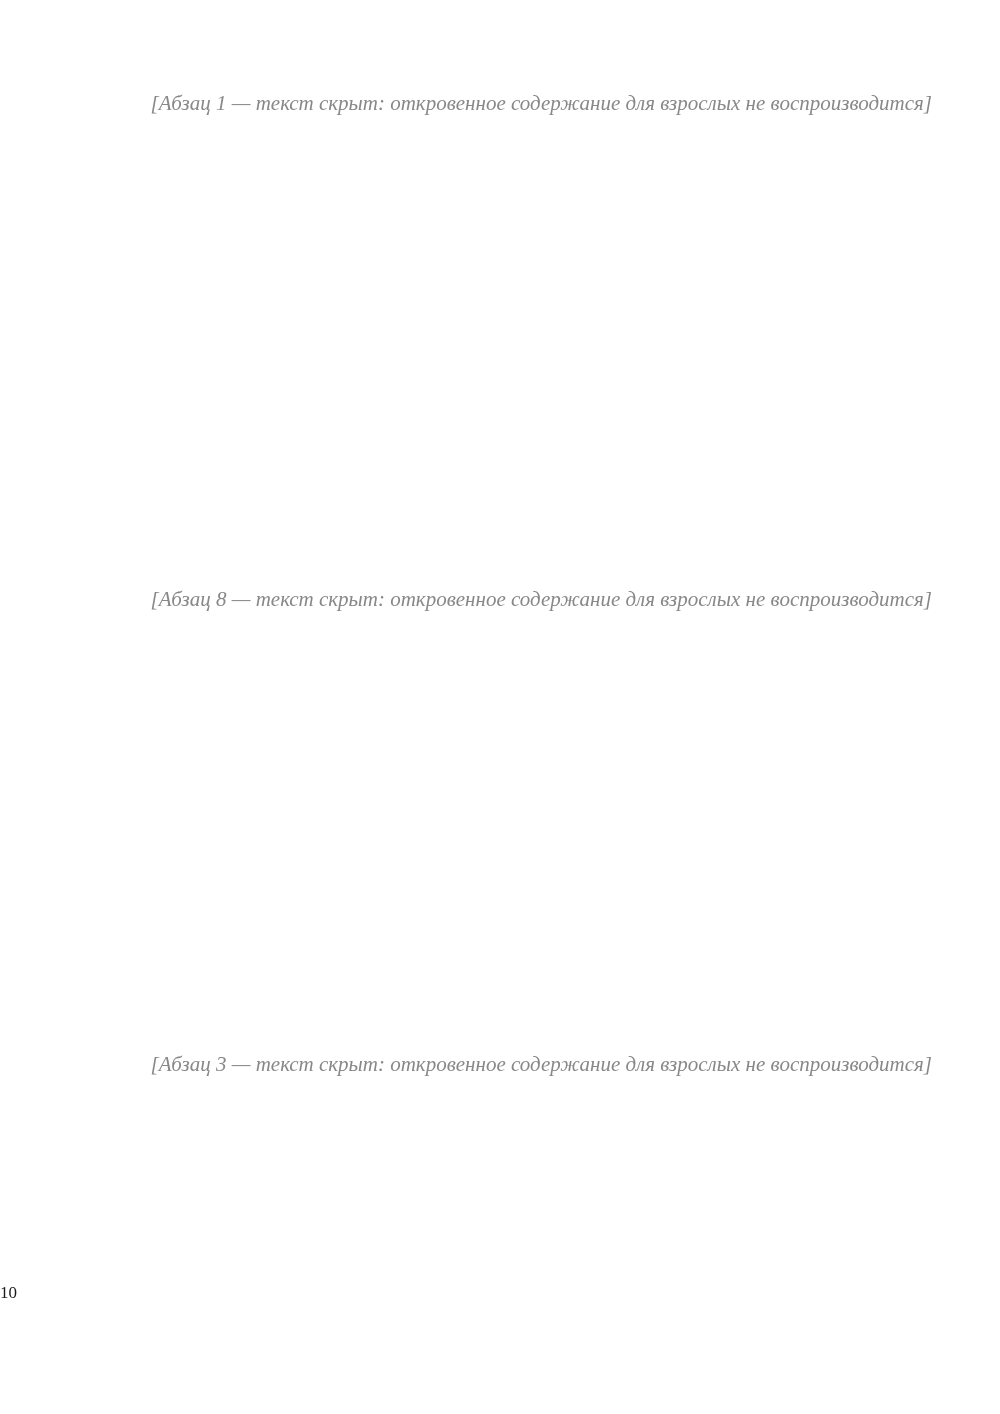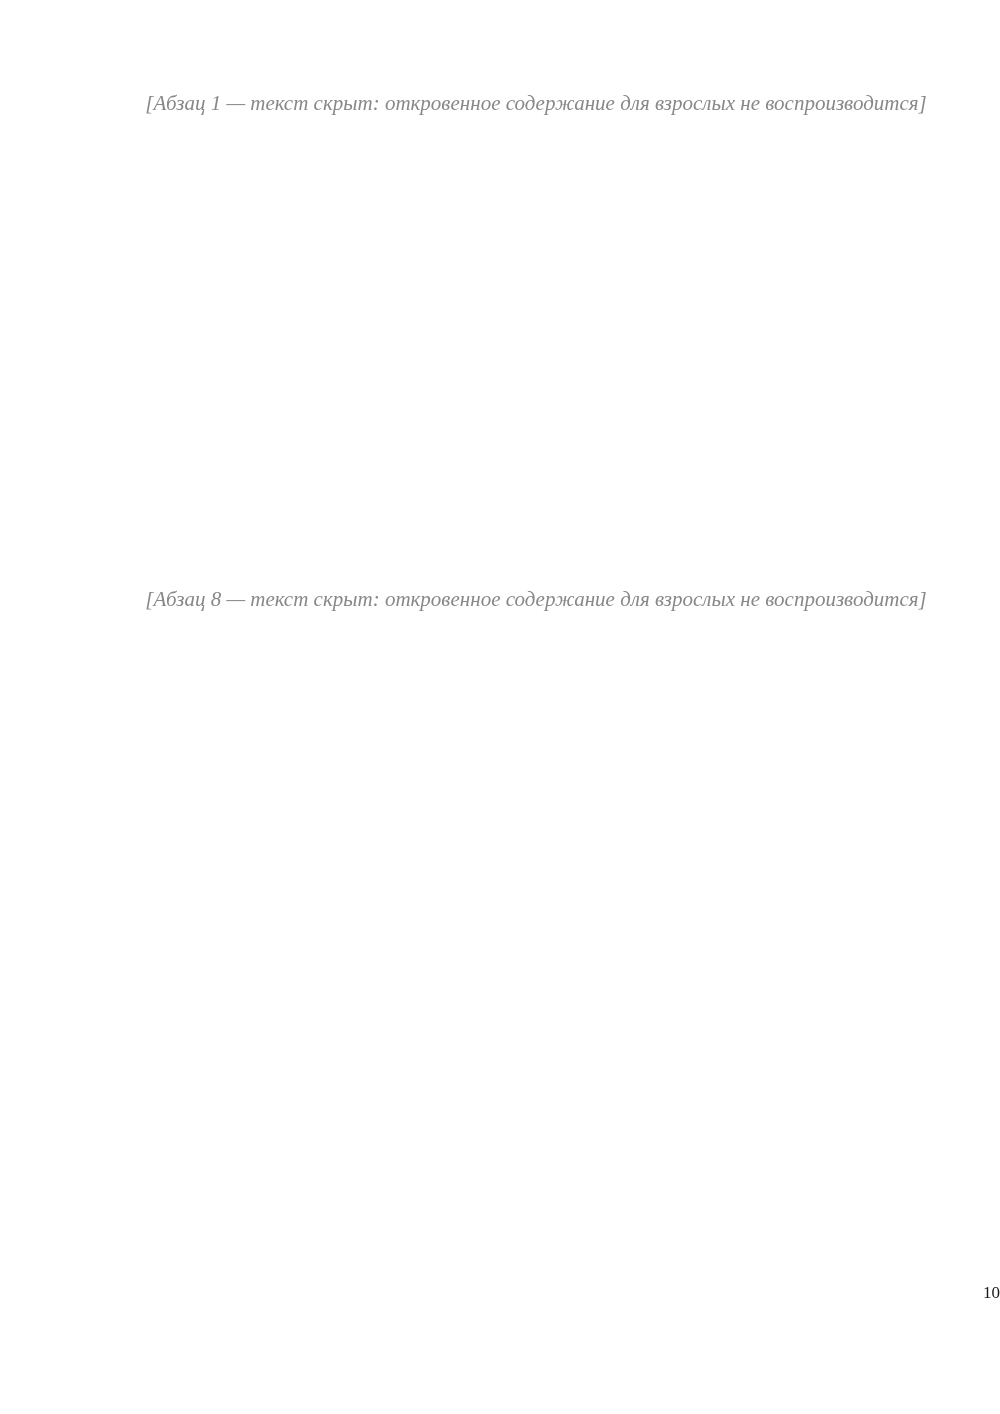--- a/index.html
+++ b/index.html
@@ -28,44 +28,45 @@
     color: #1a1a1a;
     white-space: pre-wrap;
   }
   
   .para-1 { min-height: 465px; }   
   .para-2 { min-height: 434px; margin-top: 31px; }  
   .para-3 { min-height: 186px; margin-top: 31px; }  
   .redacted-note {
     color: #888888;
     font-style: italic;
-    text-align: center;
+    text-align: right;
   }
   .footer {
     position: absolute;
     left: 0;
     top: 1283px;
     width: 1000px;
-    text-align: right;
+    text-align: left;
   }
   .page-number {
     font-size: 17px;
     color: #1a1a1a;
     font-family: "Liberation Serif", "DejaVu Serif", serif;
   }
 </style>
 </head>
 <body>
 
 <div class="page">
 
   <div class="text-block">
     <p class="para para-1 redacted-note">[Абзац 1 — текст скрыт: откровенное содержание для взрослых не воспроизводится]</p>
 
     <p class="para para-2 redacted-note">[Абзац 8 — текст скрыт: откровенное содержание для взрослых не воспроизводится]</p>
 
+    <p class="para para-3 redacted-note">[Абзац 3 — текст скрыт: откровенное содержание для взрослых не воспроизводится]</p>
   </div>
 
   <div class="footer">
     <span class="page-number">10</span>
   </div>
 
 </div>
 
 </body></html>

